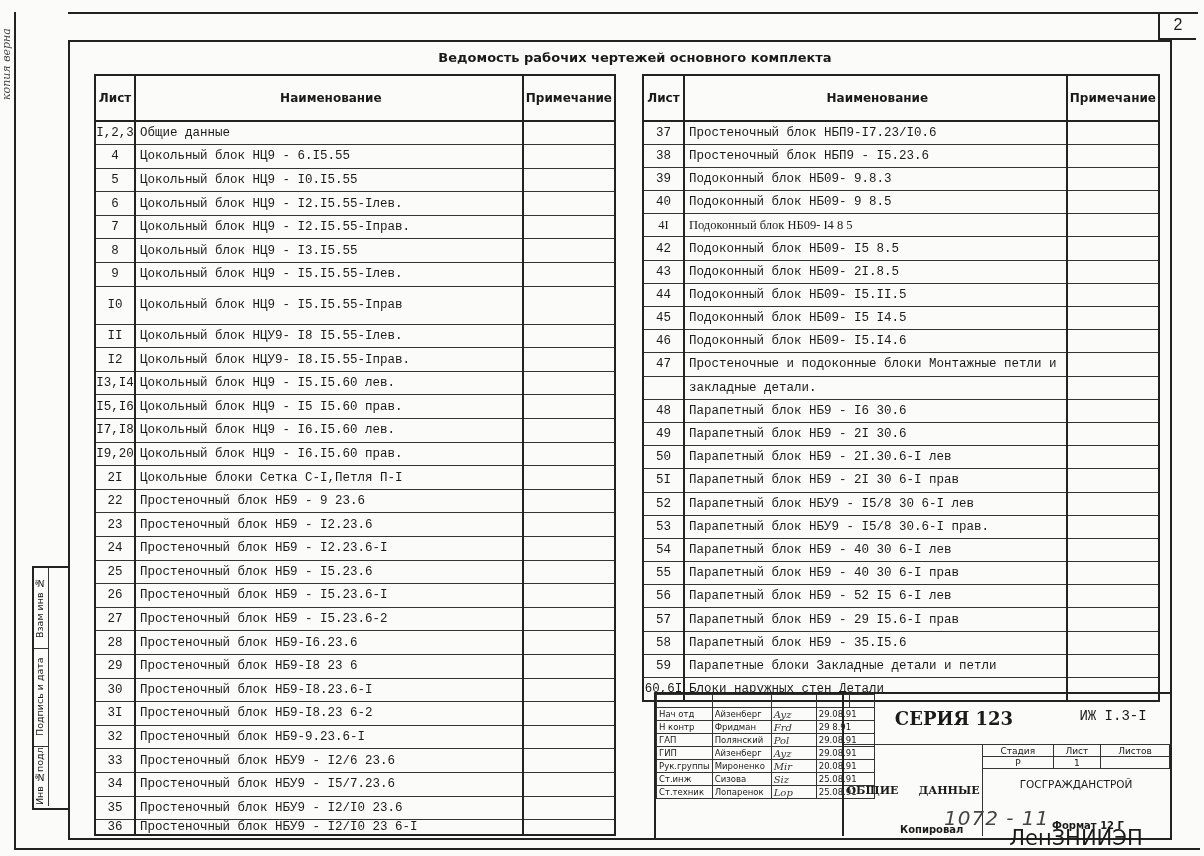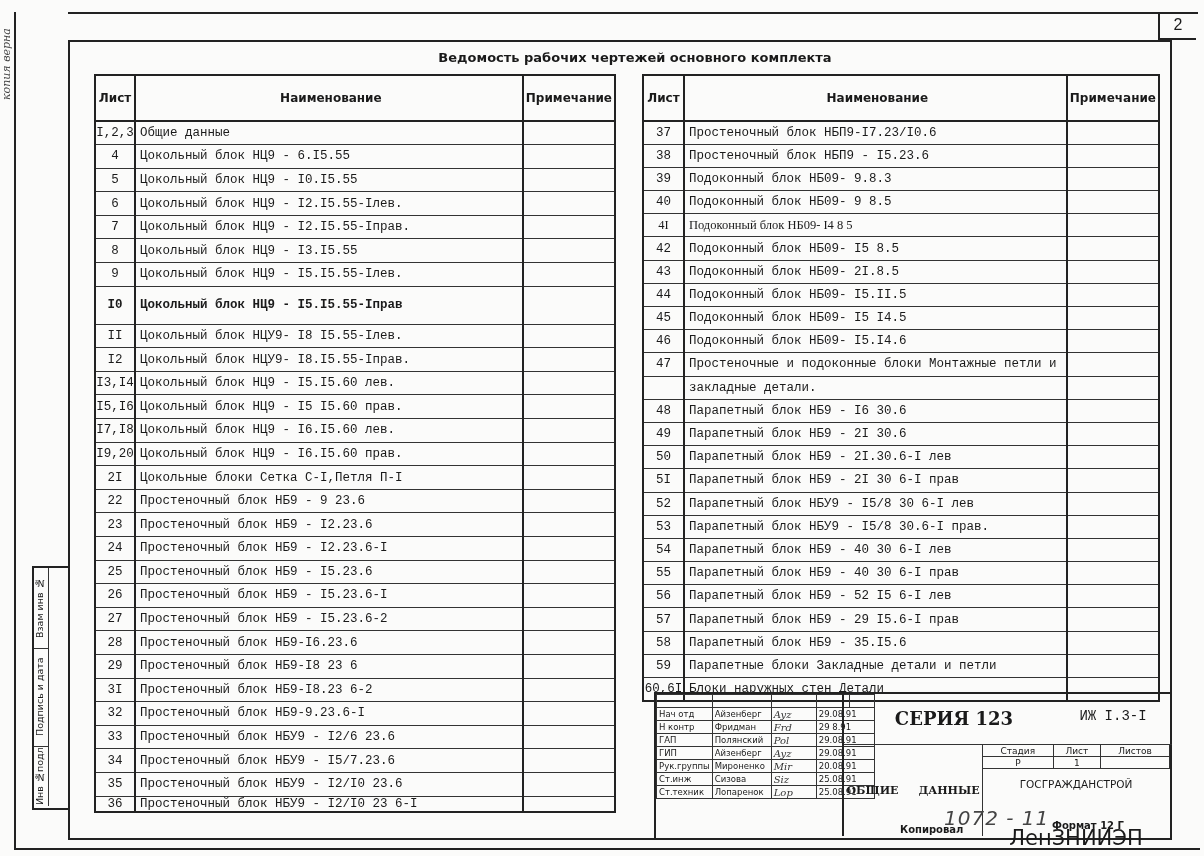--- a/index.html
+++ b/index.html
@@ -106,21 +106,21 @@
       <tr style="height: 23.6px;">
         <td class="sheet">8</td>
         <td>Цокольный блок  НЦ9 - I3.I5.55</td>
         <td class="note"></td>
       </tr>
       <tr style="height: 23.6px;">
         <td class="sheet">9</td>
         <td>Цокольный блок  НЦ9 - I5.I5.55-Iлев.</td>
         <td class="note"></td>
       </tr>
-      <tr style="height: 38px; font-weight: bold;">
+      <tr style="height: 38px;">
         <td class="sheet">I0</td>
         <td>Цокольный блок  НЦ9 - I5.I5.55-Iправ</td>
         <td class="note"></td>
       </tr>
       <tr style="height: 23.6px;">
         <td class="sheet">II</td>
         <td>Цокольный блок  НЦУ9- I8 I5.55-Iлев.</td>
         <td class="note"></td>
       </tr>
       <tr style="height: 23.6px;">
@@ -184,20 +184,25 @@
         <td class="note"></td>
       </tr>
       <tr style="height: 23.6px;">
         <td class="sheet">28</td>
         <td>Простеночный блок  НБ9-I6.23.6</td>
         <td class="note"></td>
       </tr>
       <tr style="height: 23.6px;">
         <td class="sheet">29</td>
         <td>Простеночный блок  НБ9-I8 23 6</td>
+        <td class="note"></td>
+      </tr>
+      <tr style="height: 23.6px;">
+        <td class="sheet">30</td>
+        <td>Простеночный блок  НБ9-I8.23.6-I</td>
         <td class="note"></td>
       </tr>
       <tr style="height: 23.6px;">
         <td class="sheet">3I</td>
         <td>Простеночный блок  НБ9-I8.23 6-2</td>
         <td class="note"></td>
       </tr>
       <tr style="height: 23.6px;">
         <td class="sheet">32</td>
         <td>Простеночный блок  НБ9-9.23.6-I</td>

